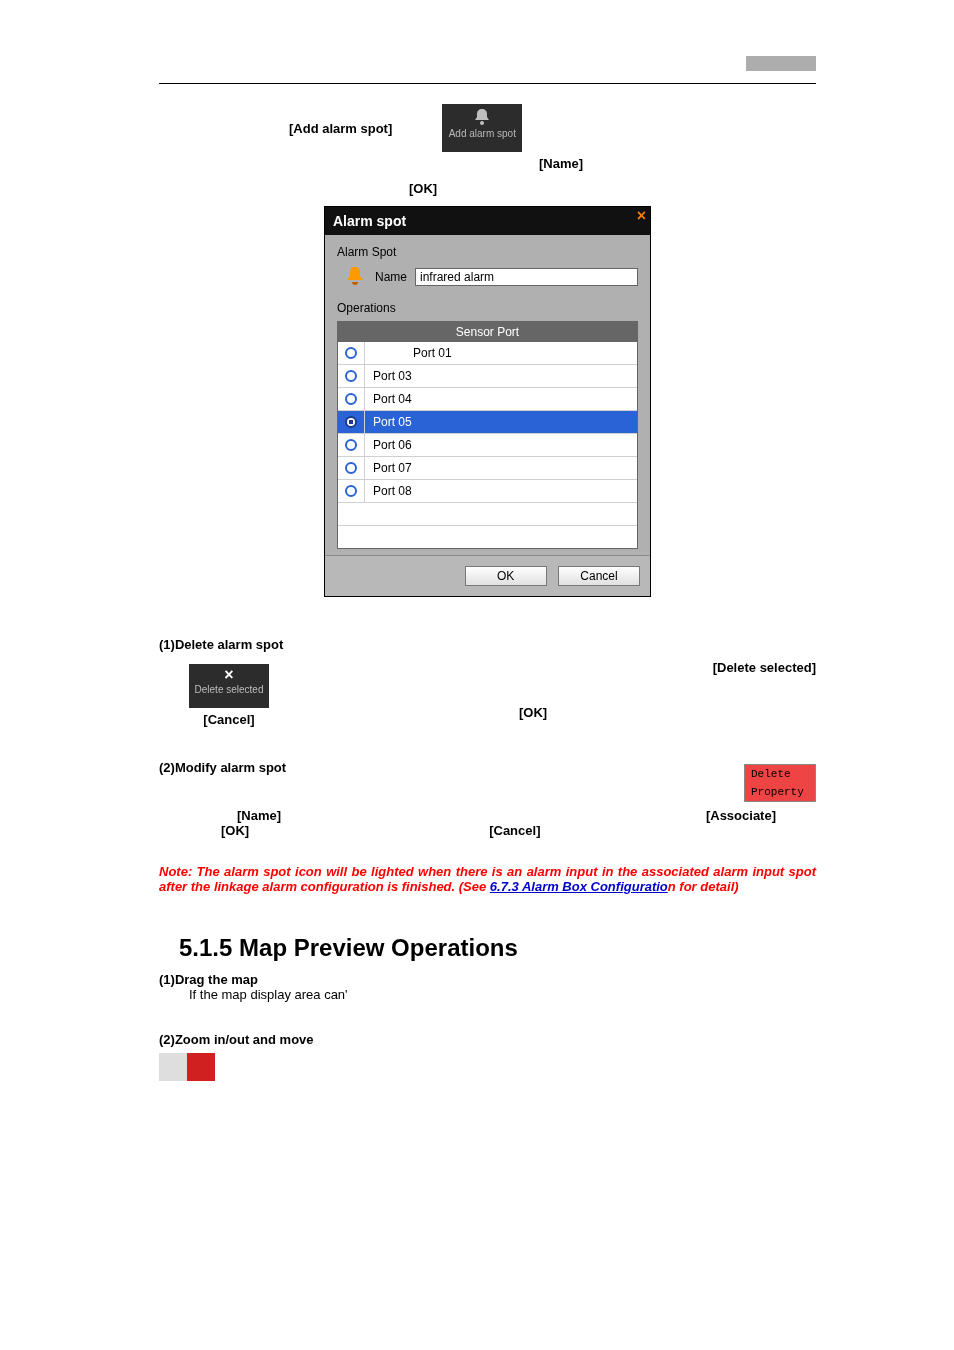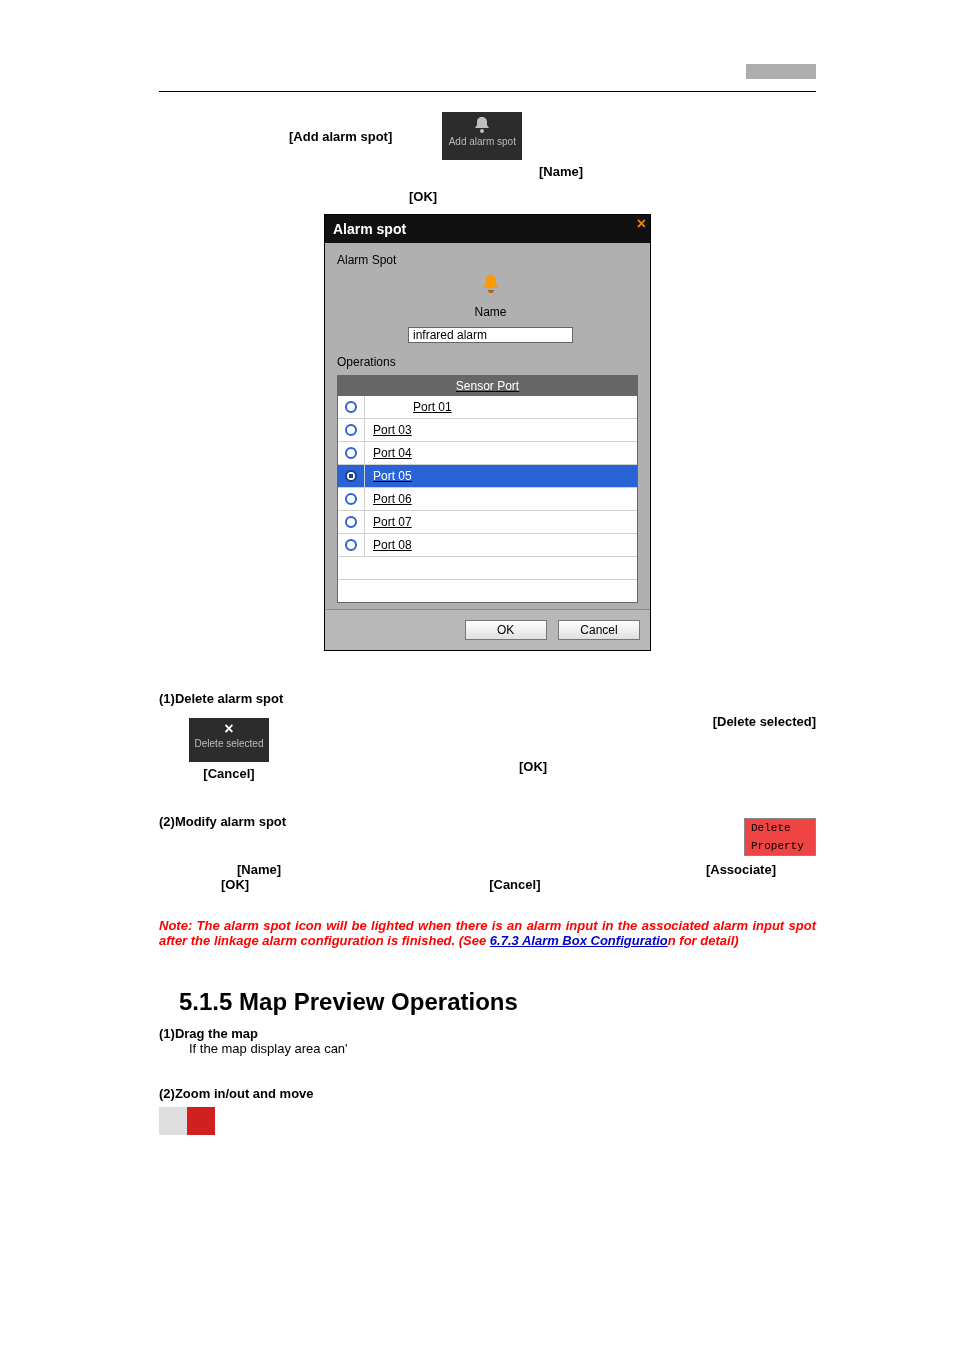--- a/index.html
+++ b/index.html
@@ -4,21 +4,21 @@
 <style>
   body {
     margin: 0;
     background: #fff;
     font-family: Verdana, Arial, sans-serif;
     font-size: 13px;
     color: #000;
   }
   .page {
     width: 918px;
-    margin: 16px auto;
+    margin: 8px auto;
     position: relative;
     padding: 40px 0 60px 1px;
     box-sizing: border-box;
   }
   .grey-tab {
     position: absolute;
     top: 48px;
     right: 120px;
     width: 70px;
     height: 15px;
@@ -81,39 +81,37 @@
   }
   .fs-label {
     font-size: 12px;
     margin-bottom: 6px;
   }
   .name-row {
     display: flex;
     align-items: center;
     gap: 8px;
     margin: 2px 0 12px 6px;
-    flex-direction: column;
   }
   .alarm-ico {
     width: 24px; height: 24px;
   }
   .name-input {
     flex: 1;
     height: 18px;
     border: 1px solid #666;
     background: #fff;
     font-size: 12px;
     padding: 0 4px;
     box-sizing: border-box;
   }
   .port-table {
     border: 1px solid #666;
     background: #fff;
     font-size: 12px;
-    text-decoration: underline;
   }
   .port-head {
     background: #666;
     color: #fff;
     padding: 3px 0;
     text-align: center;
   }
   .port-row {
     display: flex;
     align-items: center;

